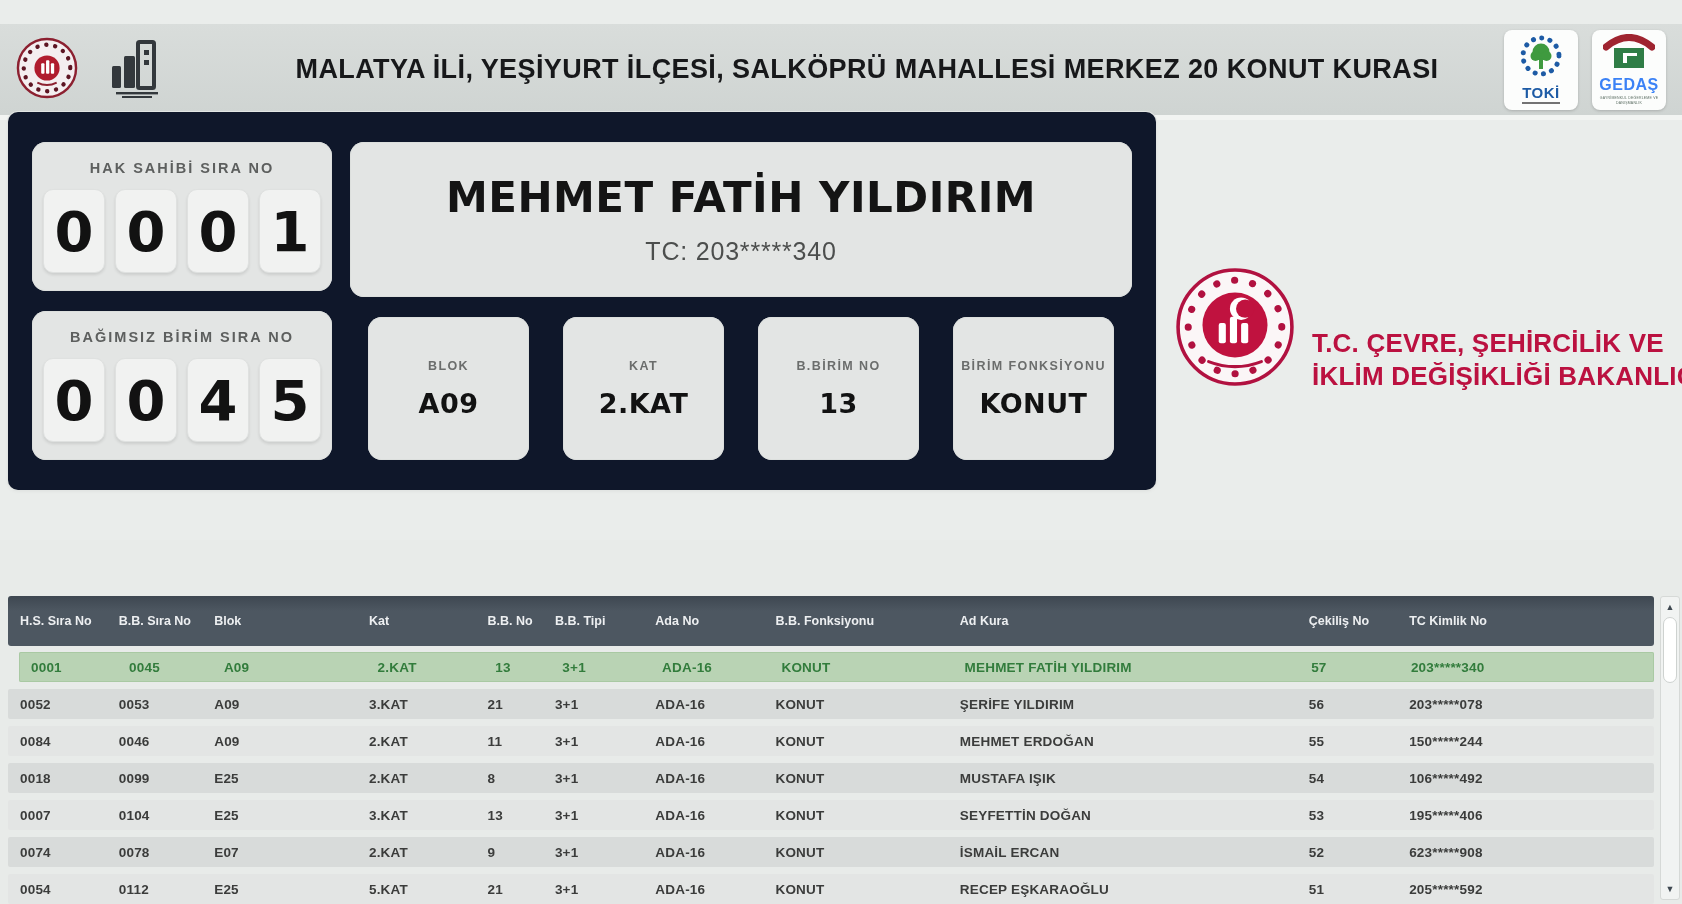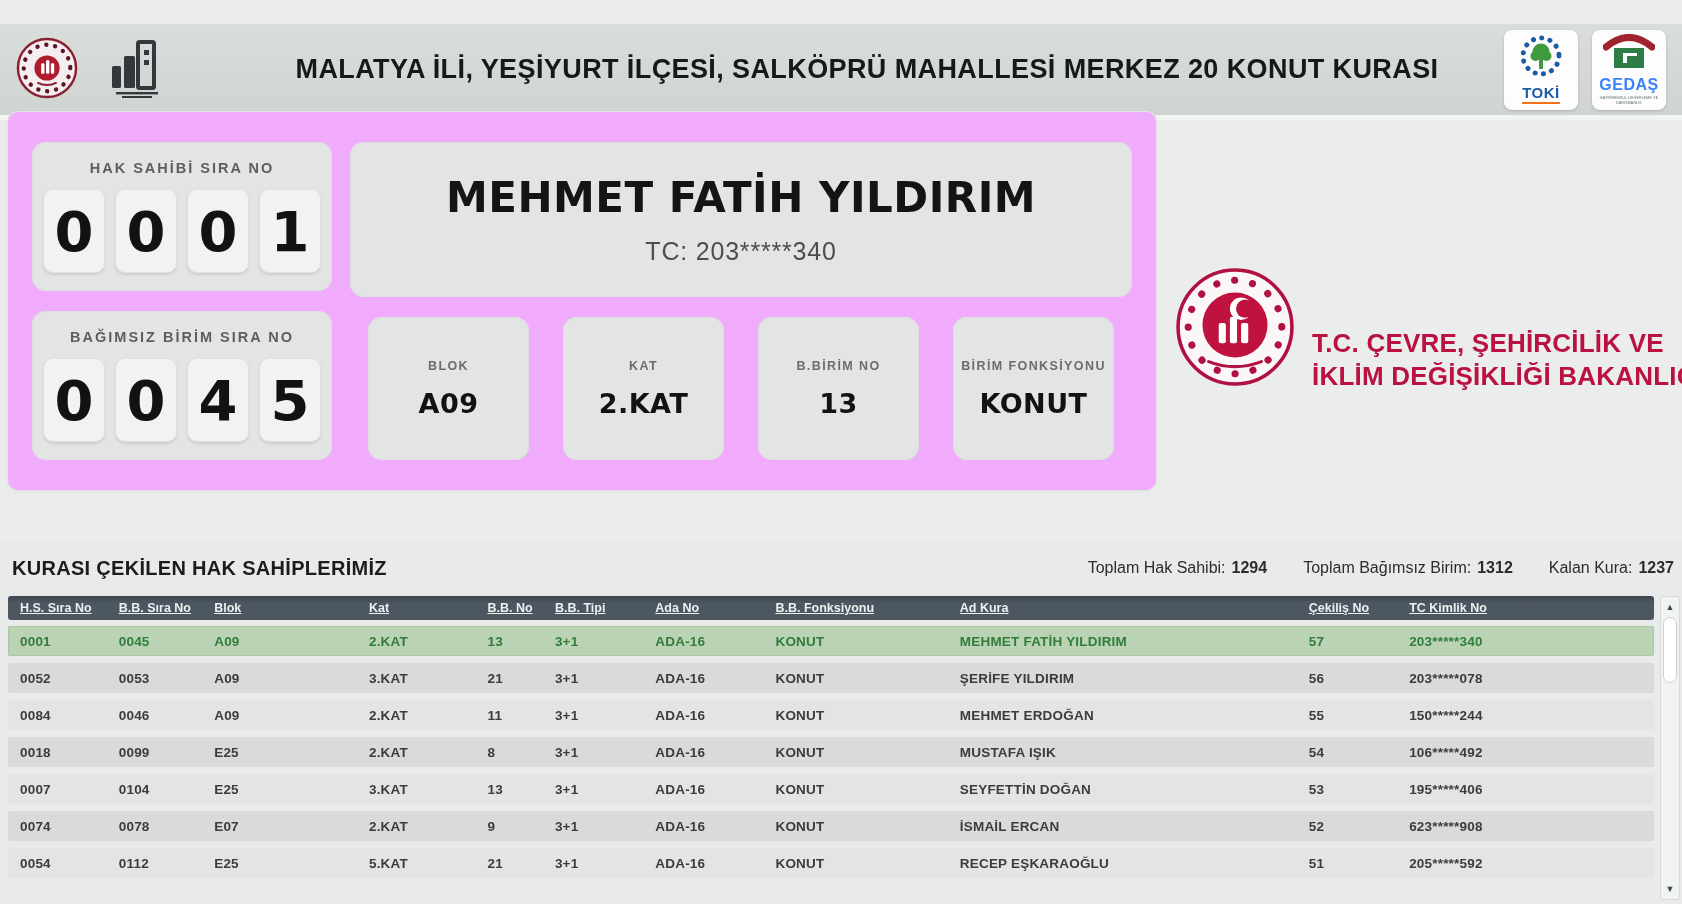--- a/index.html
+++ b/index.html
@@ -23,28 +23,28 @@
     flex:1; text-align:center;
     font-size:27px; font-weight:800; color:#17181a; letter-spacing:.4px;
     white-space:nowrap;
   }
   .right-logos { display:flex; gap:14px; padding-right:16px; flex:none; }
   .logo-card {
     width:74px; height:80px; background:#fcfdfc; border-radius:8px;
     display:flex; flex-direction:column; align-items:center; justify-content:center; gap:2px;
     box-shadow:0 1px 3px rgba(0,0,0,.18);
   }
-  .toki-text { font-size:15px; font-weight:800; color:#1d5ba5; letter-spacing:.5px; border-bottom:2px solid #f97316; line-height:1.1; }
+  .toki-text { font-size:15px; font-weight:800; color:#1d5ba5; letter-spacing:.5px; border-bottom:2px solid #737373; line-height:1.1; }
   .gedas-text { font-size:16px; font-weight:800; color:#3b82f6; letter-spacing:.5px; }
   .gedas-sub { font-size:3.5px; color:#5c6e63; letter-spacing:.2px; text-align:center; line-height:1.2; }
 
   
   .draw-card {
     position:absolute; left:8px; top:112px; width:1148px; height:378px;
-    background:#f0abfc; border-radius:10px;
+    background:#0f172a; border-radius:10px;
     box-shadow:0 0 0 1px #e2e5e3, 0 1px 4px rgba(0,0,0,.06);
     display:flex; gap:18px; padding:30px 24px;
   }
   .left-col { width:300px; flex:none; display:flex; flex-direction:column; gap:20px; }
   .num-box {
     background:#e3e5e4; border-radius:14px; flex:1;
     display:flex; flex-direction:column; align-items:center; justify-content:center; gap:13px;
     box-shadow: inset 0 0 0 1px #dcdfdd;
   }
   .num-label { font-size:14.5px; letter-spacing:2px; color:#5d5f5e; font-weight:700; }
@@ -88,31 +88,31 @@
   }
   .section-title { font-size:20px; font-weight:800; color:#1b1c1b; letter-spacing:.3px; }
   .totals { display:flex; gap:36px; font-size:16px; color:#2c2d2c; align-items:center; }
   .total-item { white-space:nowrap; }
   .total-value { font-weight:800; margin-left:6px; }
 
   .table { position:absolute; left:8px; top:56px; width:1646px; --cols: 6% 5.8% 9.4% 7.2% 4.1% 6.1% 7.3% 11.2% 21.2% 6.1% auto; }
   .thead {
     display:grid; grid-template-columns:var(--cols);
     background:linear-gradient(#3e4751 0%, #4d5761 30%, #4d5761 100%);
-    height:24px; align-items:center; border-radius:3px;
-    color:#edeff1; font-size:12.5px; font-weight:700;text-decoration:underline;
+    height:50px; align-items:center; border-radius:3px;
+    color:#edeff1; font-size:12.5px; font-weight:700;
   }
   .thead > div, .trow > div { padding-left:12px; white-space:nowrap; overflow:hidden; }
   .tbody { display:flex; flex-direction:column; gap:7px; margin-top:6px; }
   .trow {
     display:grid; grid-template-columns:var(--cols);
     height:30px; align-items:center; border-radius:2px;
     font-size:13.5px; font-weight:700; color:#3b3c3b; letter-spacing:.2px;
   }
-  .trow.hl   { background:#b9d3b4; color:#327c3c; box-shadow: inset 0 0 0 1px #a9c9a3; }
+  .trow.hl   { background:#b9d3b4; color:#327c3c; box-shadow: inset 0 0 0 1px #a9c9a3; margin-left: 11px; }
   .trow.dark  { background:#d8dbda; }
   .trow.light { background:#e3e5e4; }
 
   
   .vscroll {
     position:absolute; right:2px; top:56px; width:20px; height:304px;
     background:#f1f3f2; border:1px solid #d6d9d7; border-radius:3px;
     display:flex; flex-direction:column; align-items:center; padding:2px 0;
   }
   .sb-arrow { font-size:9px; color:#3e4750; height:16px; line-height:16px; flex:none; cursor:pointer; }
@@ -240,28 +240,20 @@
       <path d="M34 94 Q60 104 86 94" stroke="#b11140" stroke-width="3" fill="none" stroke-linecap="round"></path>
     </svg>
   </span>
   <div class="ministry-text">
     <div>T.C. ÇEVRE, ŞEHİRCİLİK VE</div>
     <div>İKLİM DEĞİŞİKLİĞİ BAKANLIĞI</div>
   </div>
 </aside>
 
 <section class="results">
-  <div class="results-head">
-    <h2 class="section-title">KURASI ÇEKİLEN HAK SAHİPLERİMİZ</h2>
-    <div class="totals">
-      <span class="total-item"><span>Toplam Hak Sahibi:</span><span class="total-value">1294</span></span>
-      <span class="total-item"><span>Toplam Bağımsız Birim:</span><span class="total-value">1312</span></span>
-      <span class="total-item"><span>Kalan Kura:</span><span class="total-value">1237</span></span>
-    </div>
-  </div>
 
   <div class="table">
     <div class="thead" id="thead">
         <div>H.S. Sıra No</div>
         <div>B.B. Sıra No</div>
         <div>Blok</div>
         <div>Kat</div>
         <div>B.B. No</div>
         <div>B.B. Tipi</div>
         <div>Ada No</div>

